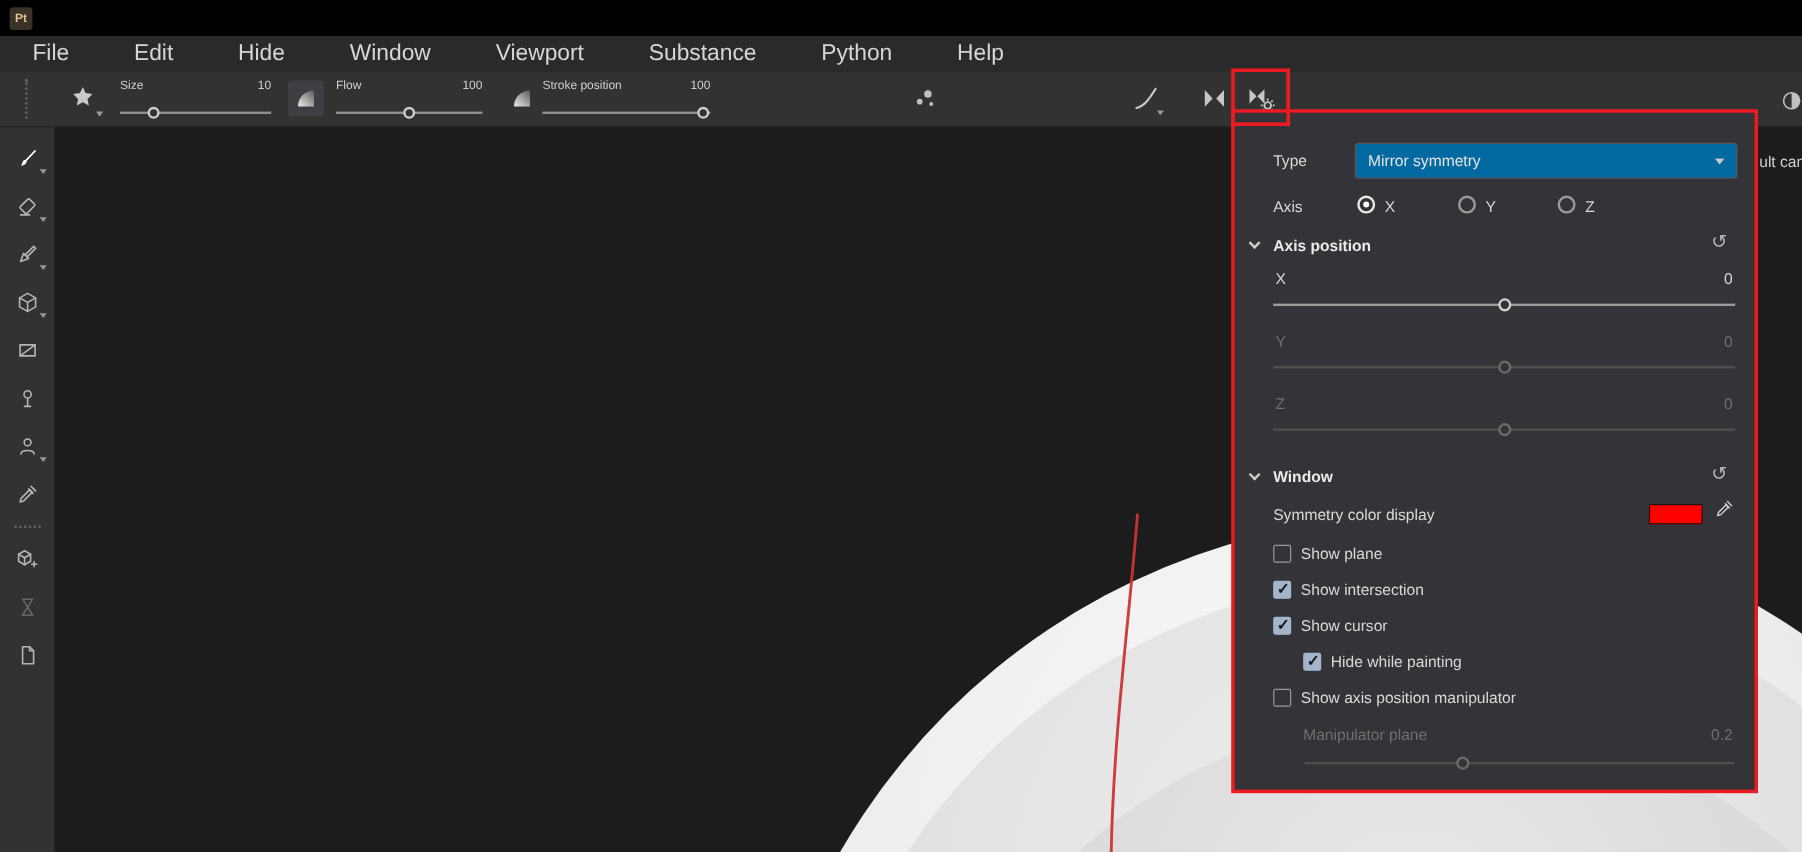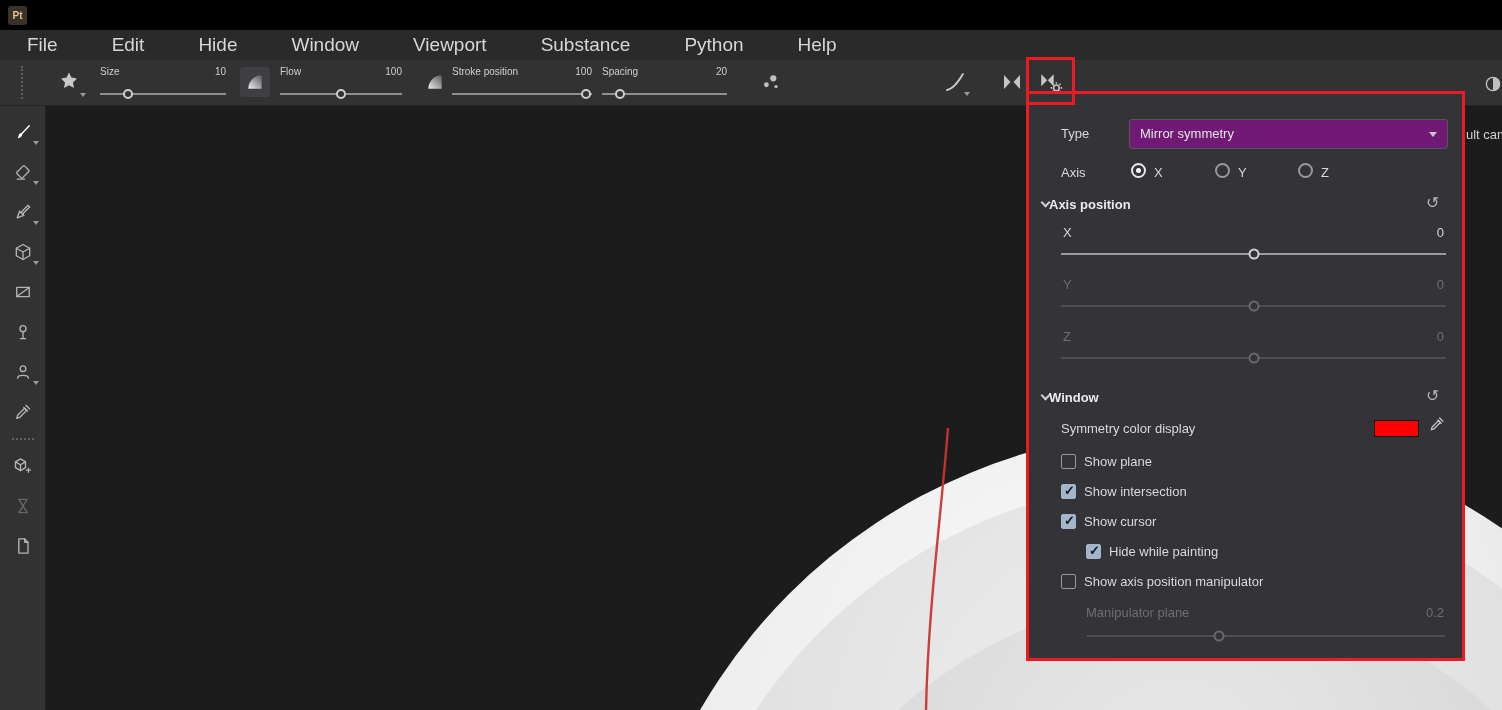--- a/index.html
+++ b/index.html
@@ -44,26 +44,26 @@
 .circle{position:absolute;border-radius:50%}
 .c1{left:579px;top:324px;width:1120px;height:1120px;background:radial-gradient(circle at 42% 24%,#fafafa 0%,#ededed 38%,#d2d2d2 72%,#b2b2b2 100%)}
 .c2{left:624px;top:374px;width:1030px;height:1030px;background:radial-gradient(circle at 45% 26%,#efefef 0%,#dcdcdc 55%,#bdbdbd 95%)}
 .c3{left:709px;top:489px;width:880px;height:880px;background:radial-gradient(circle at 48% 22%,#e9e9e9 0%,#d6d6d6 50%,#c2c2c2 95%)}
 .symline{position:absolute;left:0;top:0;pointer-events:none}
 .vp-overlay-text{position:absolute;left:1420px;top:21px;color:#d0d0d0;font-size:13px;white-space:nowrap}
 
 
 .sym-panel{position:absolute;left:1028px;top:93px;width:435px;height:566px;background:#333338;border:1px solid #1f1f1f;z-index:50;font-size:13px;color:#d9d9d9}
 .p-label{position:absolute}
-.dropdown{position:absolute;left:100px;top:25px;width:319px;height:30px;background:#701a75;border:1px solid #56565c;border-radius:3px;color:#e4e4e4;line-height:28px;padding-left:10px}
+.dropdown{position:absolute;left:100px;top:25px;width:319px;height:30px;background:#0369a1;border:1px solid #56565c;border-radius:3px;color:#e4e4e4;line-height:28px;padding-left:10px}
 .dd-chev{position:absolute;right:10px;top:12px;width:0;height:0;border-left:4px solid transparent;border-right:4px solid transparent;border-top:5px solid #c9c9c9}
 .radio{position:absolute;width:15px;height:15px;border:2px solid #9a9a9a;border-radius:50%}
 .radio.checked{border-color:#e8e8e8}
 .radio.checked::after{content:"";position:absolute;left:3px;top:3px;width:5px;height:5px;border-radius:50%;background:#fff}
-.sec-header{position:absolute;left:13px;display:flex;align-items:center;}
+.sec-header{position:absolute;left:13px;display:flex;align-items:center;gap:12px}
 .sec-chev{display:inline-block;width:7px;height:7px;border-left:2px solid #cfcfcf;border-bottom:2px solid #cfcfcf;transform:rotate(-45deg);margin-top:-4px}
 .sec-title{font-weight:bold;color:#ebebeb}
 .reset-btn{position:absolute;left:397px;color:#b5b5b5;font-size:16px;line-height:16px}
 .p-track{position:absolute;height:2px;background:#9b9b9b}
 .p-handle{position:absolute;top:50%;width:11px;height:11px;border:2px solid #d2d2d2;border-radius:50%;background:#333338;transform:translate(-50%,-50%)}
 .dimrow{color:#6f6f6f}
 .p-track.dim{background:#4f4f4f}
 .p-track.dim .p-handle{border-color:#6a6a6a}
 .cb{position:absolute;width:15px;height:15px;border:1px solid #9a9a9a;border-radius:2px;background:transparent}
 .cb.checked{background:#a3b5ca;border-color:#a3b5ca}
@@ -154,29 +154,20 @@
     <div class="tb-param" style="left:452px;width:140px">
       <div class="tb-row">
           <span>Stroke position</span>
           <span>100</span>
         </div>
       <div class="tb-slider">
           <span class="tb-handle" style="left: 96%;"></span>
         </div>
     </div>
 
-    <div class="tb-param" style="left:602px;width:125px">
-      <div class="tb-row">
-          <span>Spacing</span>
-          <span>20</span>
-        </div>
-      <div class="tb-slider">
-          <span class="tb-handle" style="left: 14%;"></span>
-        </div>
-    </div>
 
     <div class="tb-btn" style="left:756px;top:7px;width:30px;height:30px">
       <svg width="22" height="22" viewBox="0 0 24 24">
           <circle cx="7" cy="15" r="2.6" fill="#c0c0c0"></circle>
           <circle cx="14.5" cy="8" r="3.4" fill="#c0c0c0"></circle>
           <circle cx="17.5" cy="17" r="1.8" fill="#c0c0c0"></circle>
         </svg>
     </div>
 
 

